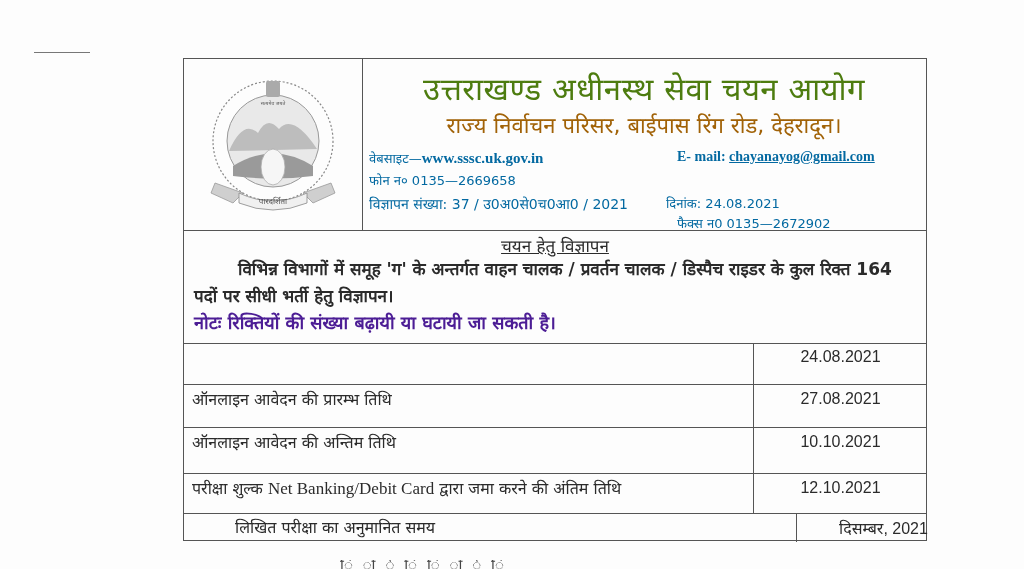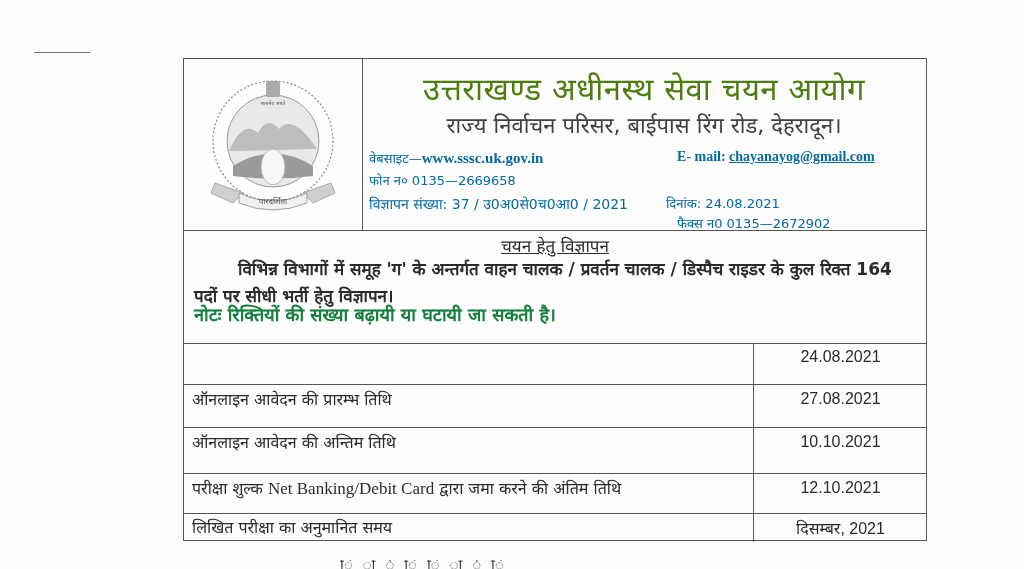--- a/index.html
+++ b/index.html
@@ -14,37 +14,37 @@
   }
   .header { position:absolute; left:0; top:0; width:100%; height:171px; border-bottom:1.5px solid #555; }
   .logo-cell { position:absolute; left:0; top:0; width:178px; height:171px; border-right:1.5px solid #555; }
   .logo-cell svg { position:absolute; left:19px; top:12px; }
   .org-title {
     position:absolute; left:180px; top:8px; width:560px; text-align:center;
     font-size:31px; letter-spacing:0.5px; color:#4d7c0f;
   }
   .org-address {
     position:absolute; left:180px; top:50px; width:560px; text-align:center;
-    font-size:22px; color:#404040;
+    font-size:22px; color:#a16207;
   }
   .contact { position:absolute; font-size:13px; color:#0369a1; white-space:nowrap; }
   .contact b { font-family:"Liberation Serif","DejaVu Serif",serif; font-size:15px; font-weight:bold; }
   .contact .serif { font-family:"Liberation Serif","DejaVu Serif",serif; font-weight:bold; font-size:14px; }
   .contact u { font-family:"Liberation Serif","DejaVu Serif",serif; font-weight:bold; font-size:14px; }
   .notice { position:absolute; left:0; top:171px; width:100%; height:113px; border-bottom:1.5px solid #555; }
   .notice-title {
     position:absolute; left:0; top:4px; width:100%; text-align:center;
     font-size:17px; text-decoration:underline;
   }
   .notice-body {
     position:absolute; left:10px; top:26px; width:725px;
     font-size:17px; line-height:27px; text-indent:44px;font-weight:bold;
   }
   .notice-note {
-    position:absolute; left:10px; top:72px; font-size:18px; font-weight:bold; color:#15803d;
+    position:absolute; left:10px; top:80px; font-size:18px; font-weight:bold; color:#4c1d95;
   }
   .table { position:absolute; left:0; top:284px; width:100%; }
   .row { position:relative; border-bottom:1.5px solid #555; box-sizing:border-box; }
   .row:last-child { border-bottom:none; }
   .cell-label { position:absolute; left:8px; top:3px; font-size:16px; white-space:nowrap; }
   .cell-label .serif { font-family:"Liberation Serif","DejaVu Serif",serif; font-size:17px; }
   .cell-value {
     position:absolute; left:569px; top:0; width:174px; height:100%;
     border-left:1.5px solid #555; box-sizing:border-box; text-align:center;
     font-family:"Liberation Sans",sans-serif; font-size:16px; padding-top:5px;
@@ -120,20 +120,20 @@
       <div class="cell-value">27.08.2021</div>
     </div>
     <div class="row" style="height:46px;">
       <div class="cell-label">ऑनलाइन आवेदन की अन्तिम तिथि</div>
       <div class="cell-value">10.10.2021</div>
     </div>
     <div class="row" style="height:40px;">
       <div class="cell-label"><span>परीक्षा शुल्क </span><span class="serif">Net Banking/Debit Card</span><span> द्वारा जमा करने की अंतिम तिथि</span></div>
       <div class="cell-value">12.10.2021</div>
     </div>
-    <div class="row" style="height:28px;">
+    <div class="row" style="height:28px;margin-left:43px;">
       <div class="cell-label" style="top:2px;">लिखित परीक्षा का अनुमानित समय</div>
       <div class="cell-value" style="padding-top:3px;">दिसम्बर, 2021</div>
     </div>
   </div>
 </div>
 
 <div class="bottom-text">ि ो े ि ि ों े ि</div>
 
 </body></html>

